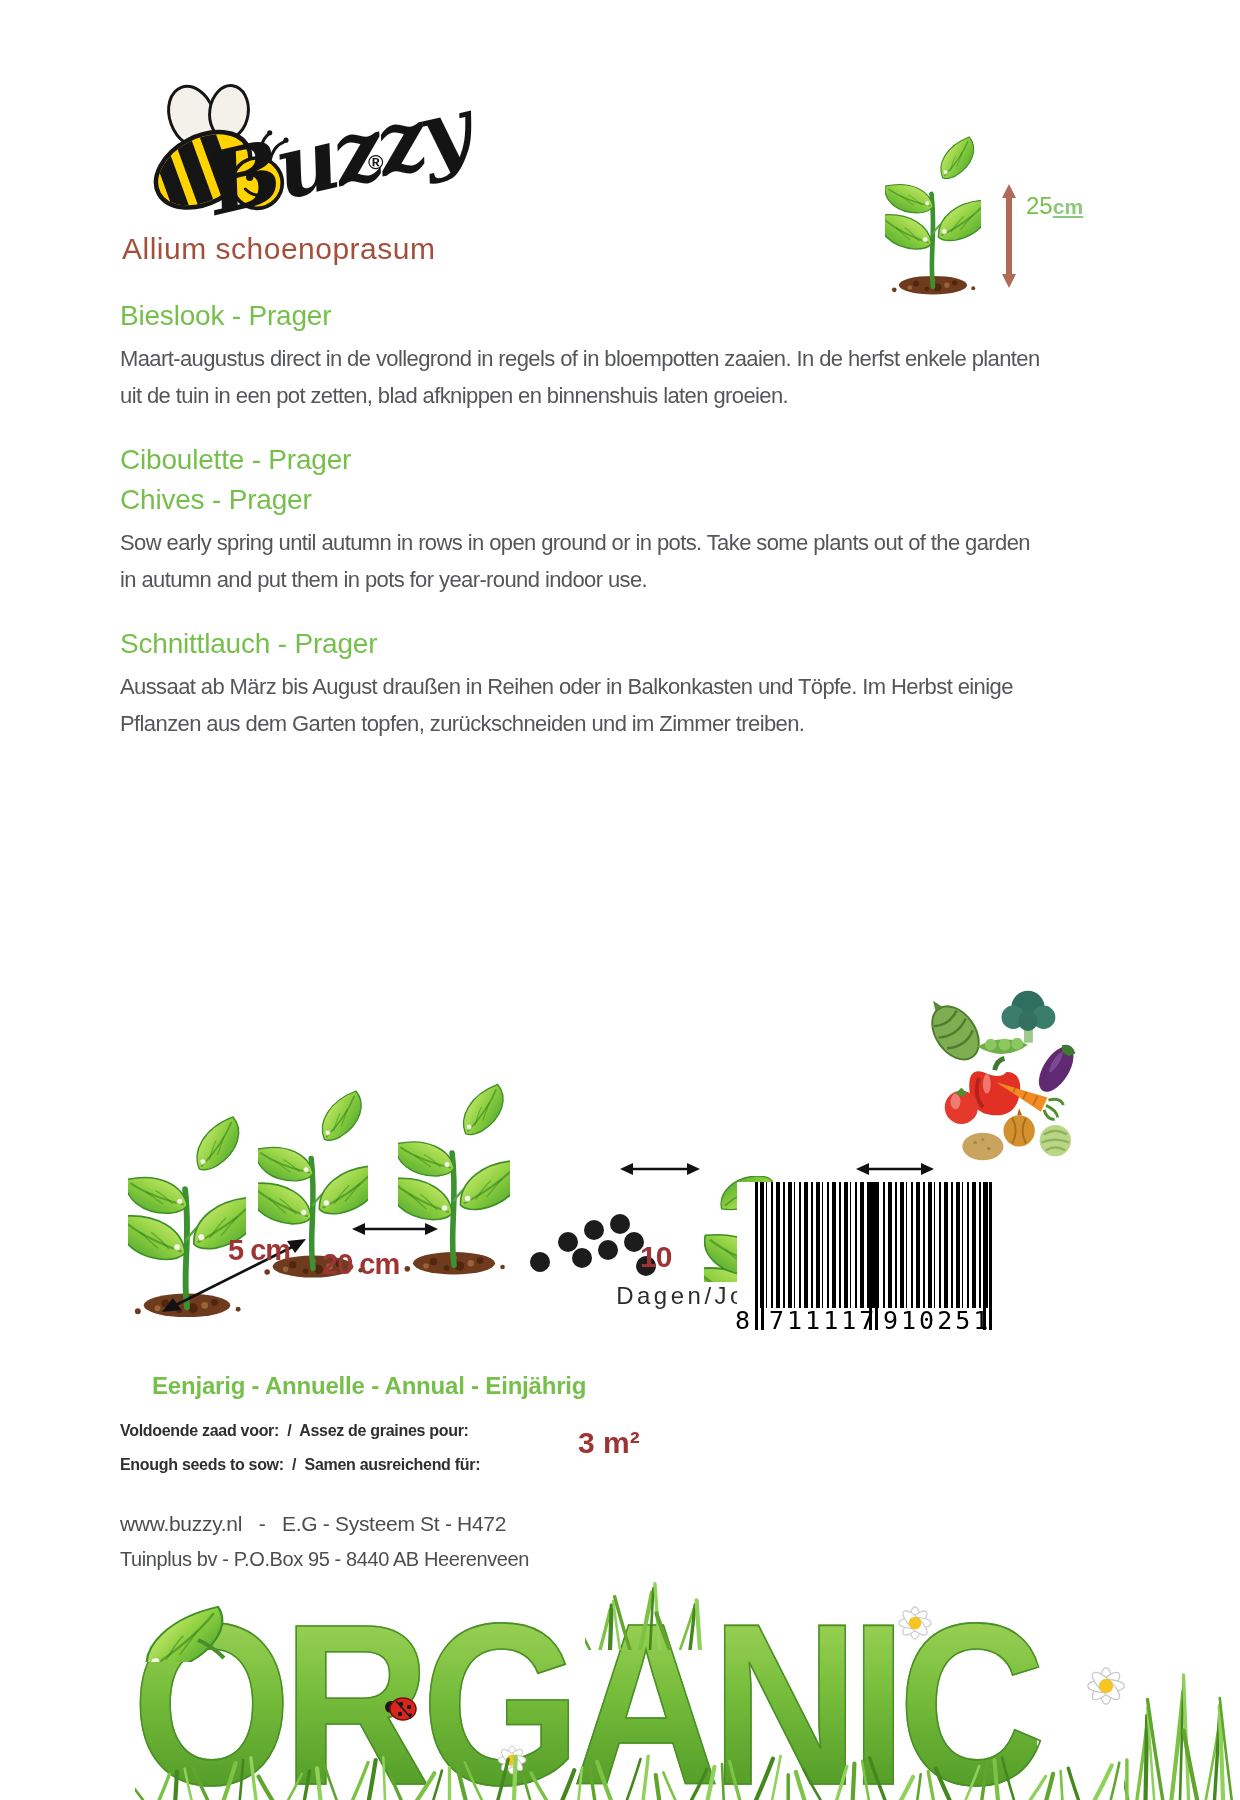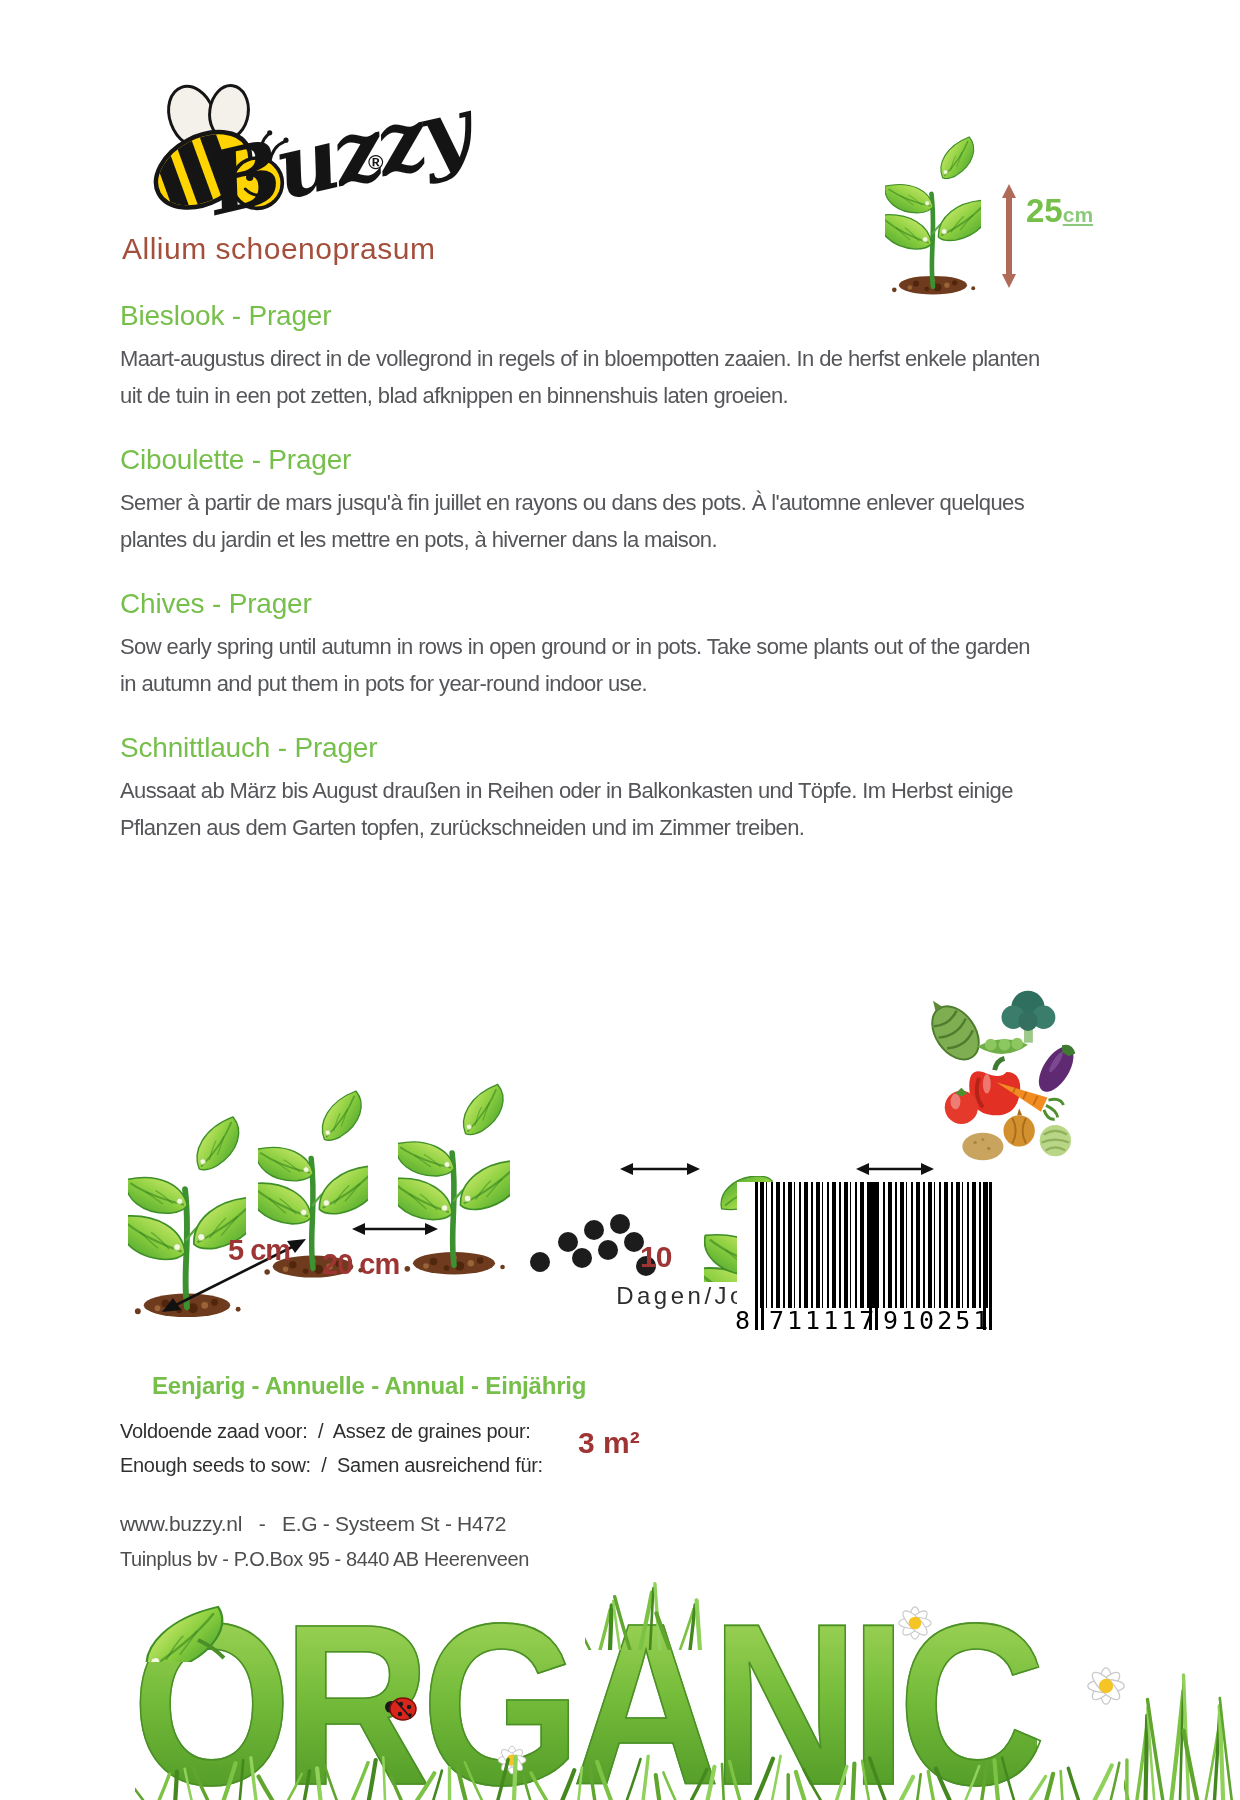--- a/index.html
+++ b/index.html
@@ -13,29 +13,29 @@
     letter-spacing:-4px;color:#141414;transform:rotate(-13deg);transform-origin:left top;}
   .reg{position:absolute;left:368px;top:150px;font-size:21px;color:#141414;font-weight:bold;}
   .botanical{position:absolute;left:122px;top:232px;font-size:30px;color:#a44f3c;letter-spacing:.5px;}
 
   
   .sections{position:absolute;left:120px;top:300px;width:930px;}
   .sec-h{margin:0 0 8px 0;font-size:28px;font-weight:normal;color:#76bf4b;letter-spacing:-.2px;}
   .sec-p{margin:0 0 30px 0;font-size:22px;line-height:37px;color:#55565a;letter-spacing:-.6px;}
 
   
-  .cm-big{font-size:33px;font-weight:bold;color:#76bf4b;}
+  .cm-big{font-size:24px;font-weight:normal;color:#76bf4b;}
   .cm-small{font-size:21px;color:#8cc97a;font-weight:bold;text-decoration:underline;}
 
   .red-label{position:absolute;font-size:29px;font-weight:bold;color:#9e3434;letter-spacing:-1px;}
   .days-label{position:absolute;left:600px;top:1282px;width:362px;text-align:center;
     font-size:24px;color:#2d2d2d;letter-spacing:3.5px;}
 
   .lifecycle{position:absolute;left:120px;top:1372px;font-size:24px;font-weight:bold;color:#76bf4b;letter-spacing:-.2px;margin-left:32px;}
-  .seeds-lines{position:absolute;left:120px;top:1414px;font-size:20px;line-height:34px;color:#2e2f31;letter-spacing:-.3px;}
+  .seeds-lines{position:absolute;left:120px;top:1414px;font-size:16px;line-height:34px;color:#2e2f31;letter-spacing:-.3px;font-weight:bold;}
   .area-label{position:absolute;left:578px;top:1426px;font-size:30px;font-weight:bold;color:#9e3434;}
 
   .footer1{position:absolute;left:120px;top:1512px;font-size:21px;color:#4d4e50;letter-spacing:-.3px;}
   .footer2{position:absolute;left:120px;top:1548px;font-size:20px;color:#4d4e50;letter-spacing:-.4px;}
 
   
   .barcode{position:absolute;left:737px;top:1182px;width:256px;height:158px;background:#fff;}
   .bars{position:absolute;left:18px;top:0;width:238px;height:126px;
     background:repeating-linear-gradient(90deg,#000 0 2px,#fff 2px 5px,#000 5px 9px,#fff 9px 11px,
      #000 11px 12px,#fff 12px 16px,#000 16px 18px,#fff 18px 21px,#000 21px 25px,#fff 25px 28px);}
@@ -135,21 +135,20 @@
     <polygon points="9,104 2,90 16,90" fill="#b06a58"></polygon>
   </svg>
   <div class="abs" style="left:1026px;top:192px">
     <span class="cm-big">25</span><span class="cm-small">cm</span>
   </div>
 
   <div class="sections">
     <h2 class="sec-h">Bieslook - Prager</h2>
     <p class="sec-p">Maart-augustus direct in de vollegrond in regels of in bloempotten zaaien. In de herfst enkele planten uit de tuin in een pot zetten, blad afknippen en binnenshuis laten groeien.</p>
     <h2 class="sec-h">Ciboulette - Prager</h2>
-    <p class="sec-p">Semer à partir de mars jusqu'à fin juillet en rayons ou dans des pots. À l'automne enlever quelques plantes du jardin et les mettre en pots, à hiverner dans la maison.</p>
     <h2 class="sec-h">Chives - Prager</h2>
     <p class="sec-p">Sow early spring until autumn in rows in open ground or in pots. Take some plants out of the garden in autumn and put them in pots for year-round indoor use.</p>
     <h2 class="sec-h">Schnittlauch - Prager</h2>
     <p class="sec-p">Aussaat ab März bis August draußen in Reihen oder in Balkonkasten und Töpfe. Im Herbst einige Pflanzen aus dem Garten topfen, zurückschneiden und im Zimmer treiben.</p>
   </div>
 
   <svg class="abs" style="left:128px;top:1090px" width="118" height="232" viewBox="0 0 120 230">
       <use href="#seedling"></use>
     </svg>
   <svg class="abs" style="left:258px;top:1066px" width="110" height="216" viewBox="0 0 120 230">

